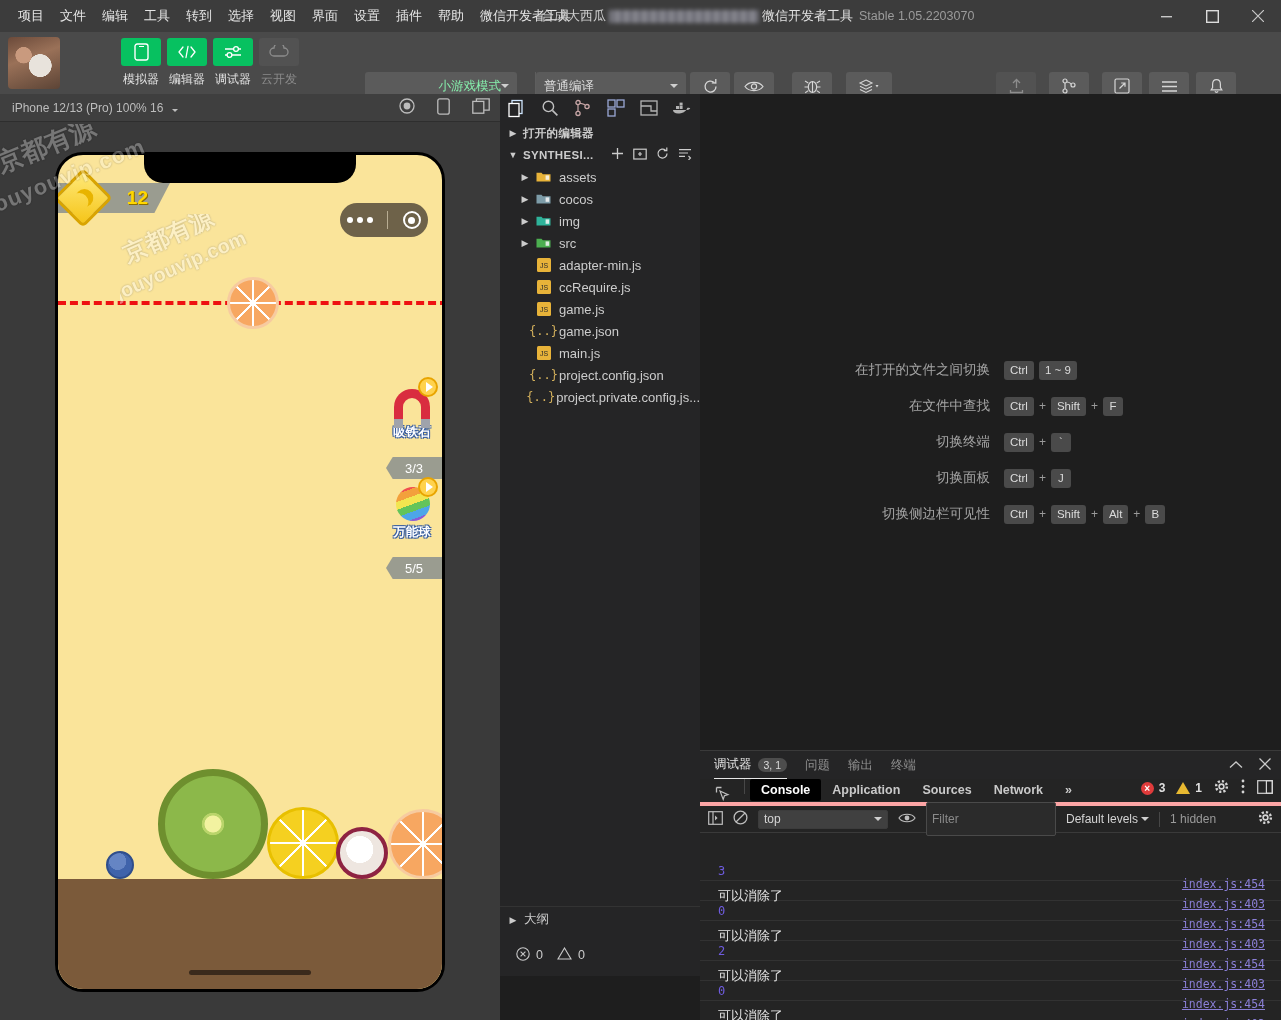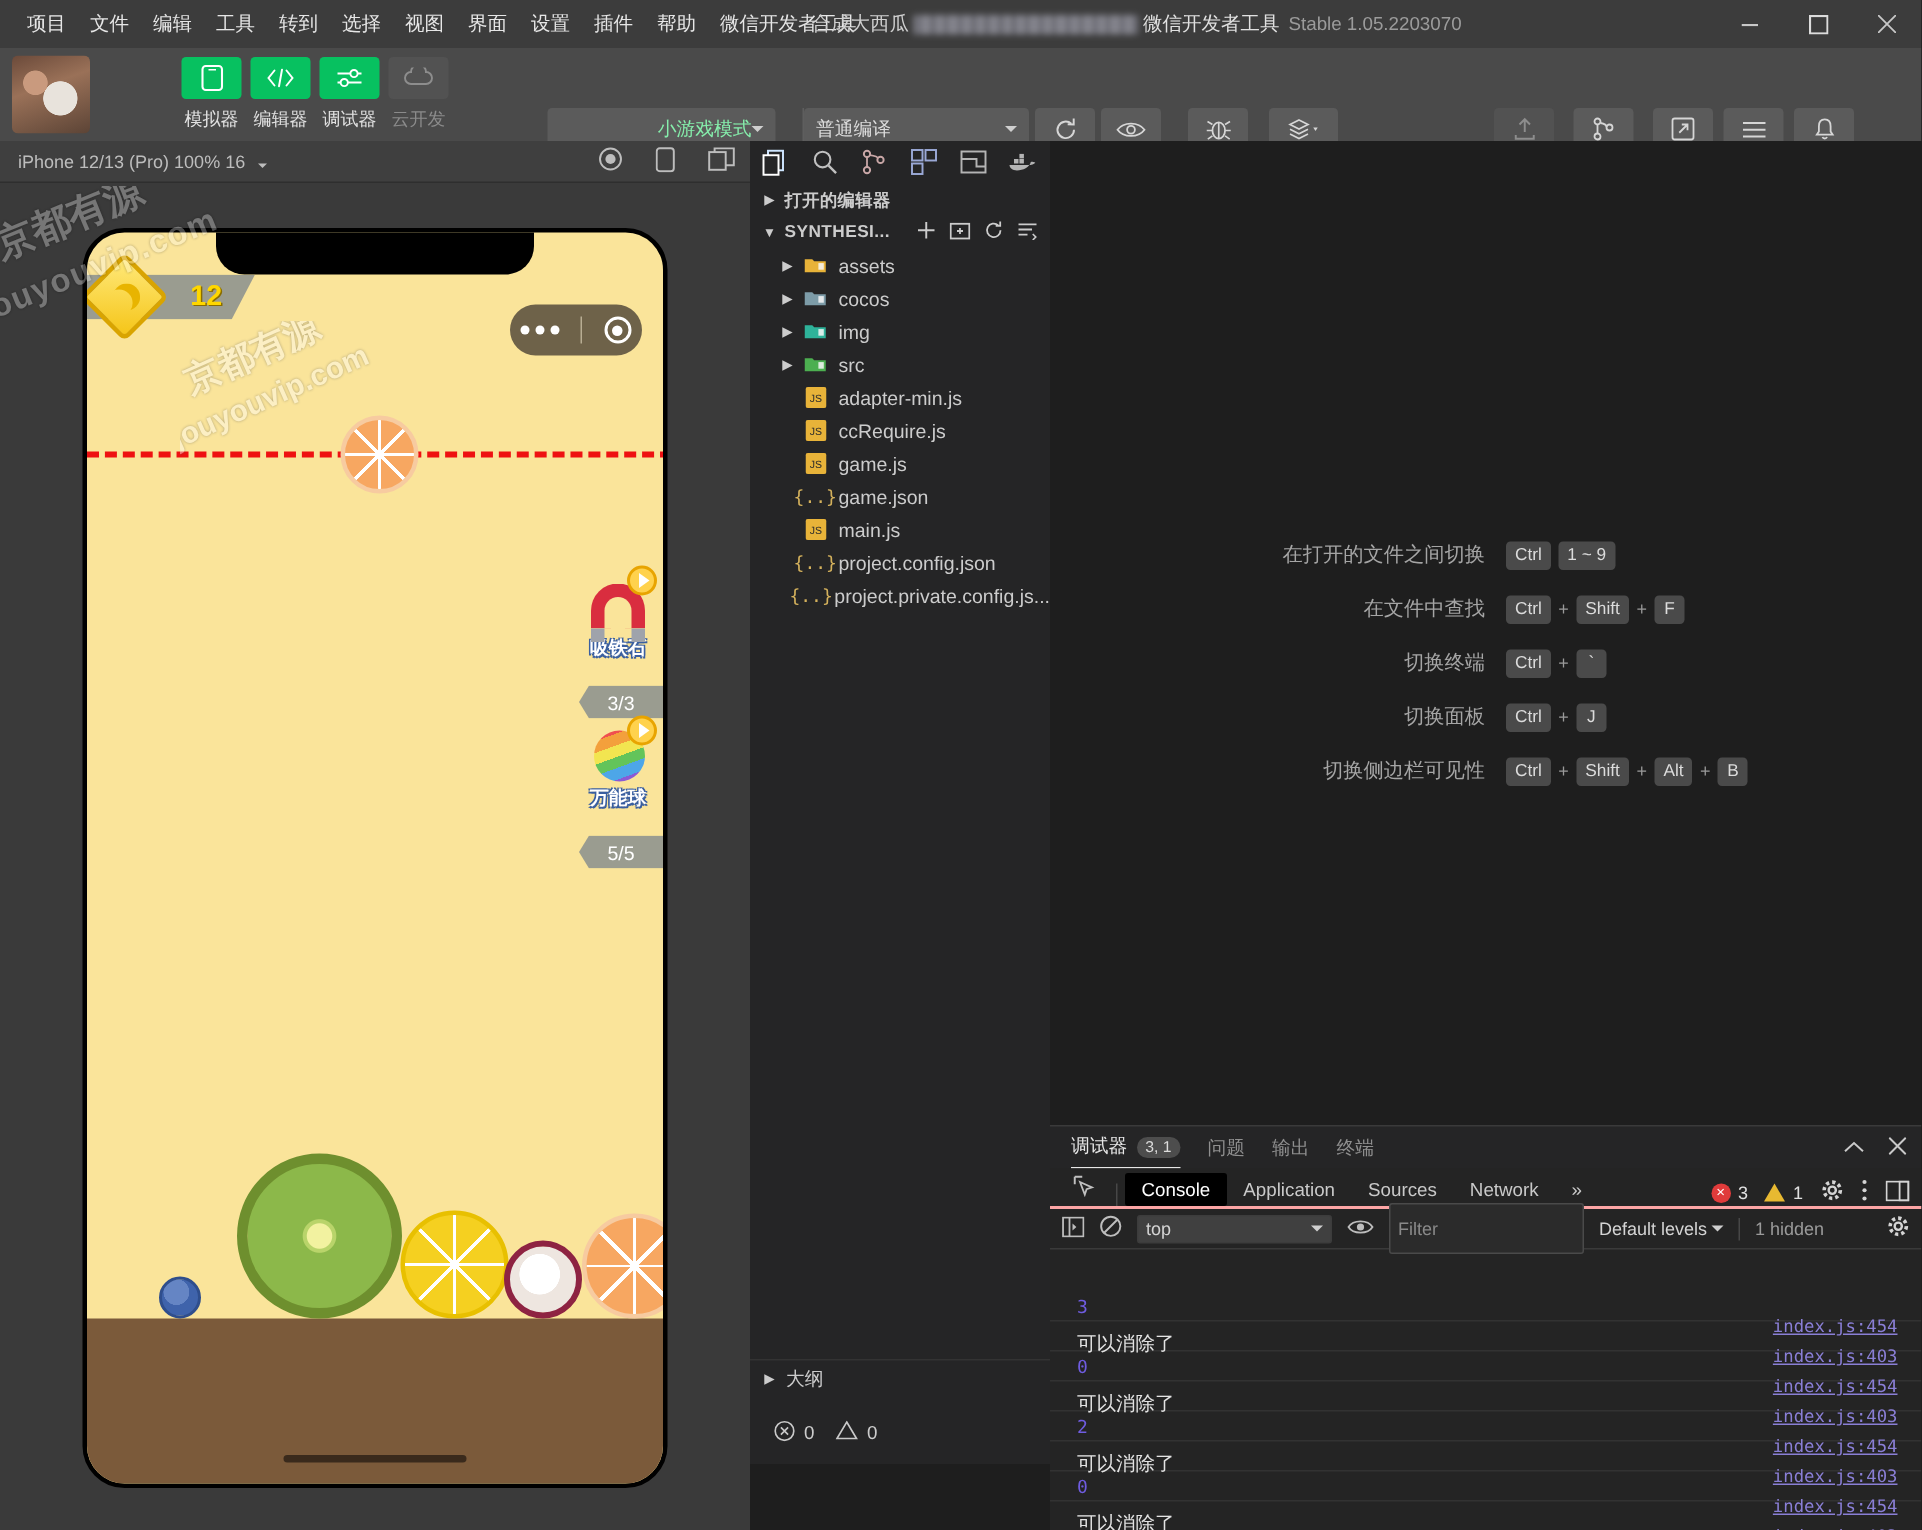--- a/index.html
+++ b/index.html
@@ -228,22 +228,22 @@
   .panel-tabs{
     height:28px; display:flex; align-items:center; padding-left:14px; gap:18px; position:relative;
   }
   .ptab{ color:#8f8f8f; font-size:12.5px; display:flex; align-items:center; gap:6px; cursor:default; height:28px;}
   .ptab.active{ color:#e7e7e7; border-bottom:1px solid #e7e7e7; }
   .pbadge{ background:#4d4d4d; color:#dcdcdc; border-radius:9px; padding:1px 6px; font-size:10.5px; }
   .panel-actions{ position:absolute; right:10px; display:flex; gap:16px; align-items:center; }
 
   .dt{ position:absolute; left:0; top:28px; right:0; bottom:0; background:#242424; }
   .dt-tabs{
-    height:27px; background:#242424; display:flex; align-items:flex-end; border-bottom:2px solid #fca5a5;
-    position:relative; padding-left:6px;
+    height:27px; background:#242424; display:flex; align-items:flex-start; border-bottom:4px solid #fca5a5;
+    position:relative; padding-left:6px;font-weight:bold;
   }
   .dt-tab{ color:#c9c9c9; font-size:12.5px; padding:4px 11px; cursor:default; border-radius:2px; }
   .dt-tab.active{ background:#000000; color:#ffffff; }
   .dt-right{ position:absolute; right:8px; display:flex; align-items:center; gap:12px; }
   .errgrp{ display:flex; align-items:center; gap:5px; font-size:12px; }
   .err-dot{ width:13px;height:13px;border-radius:50%;background:#e03b3b; color:#fff; font-size:10px;
             display:flex;align-items:center;justify-content:center; }
   .warn-tri{ width:0;height:0;border-left:7px solid transparent;border-right:7px solid transparent;border-bottom:12px solid #e8b931; }
   .dt-filters{
     height:27px; display:flex; align-items:center; gap:10px; padding:0 8px;

